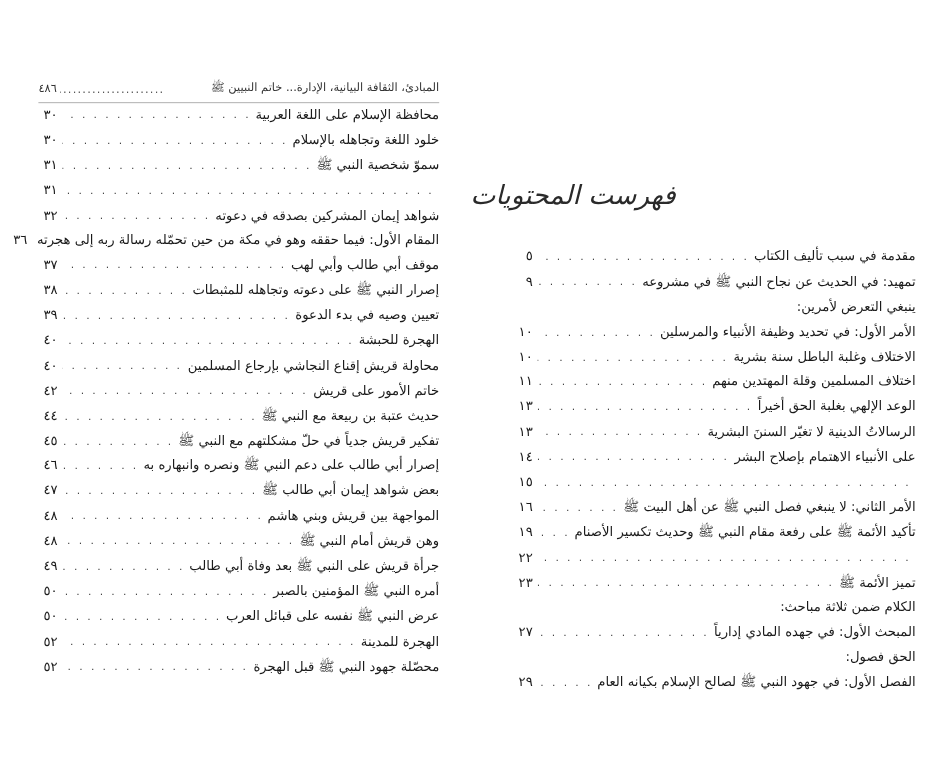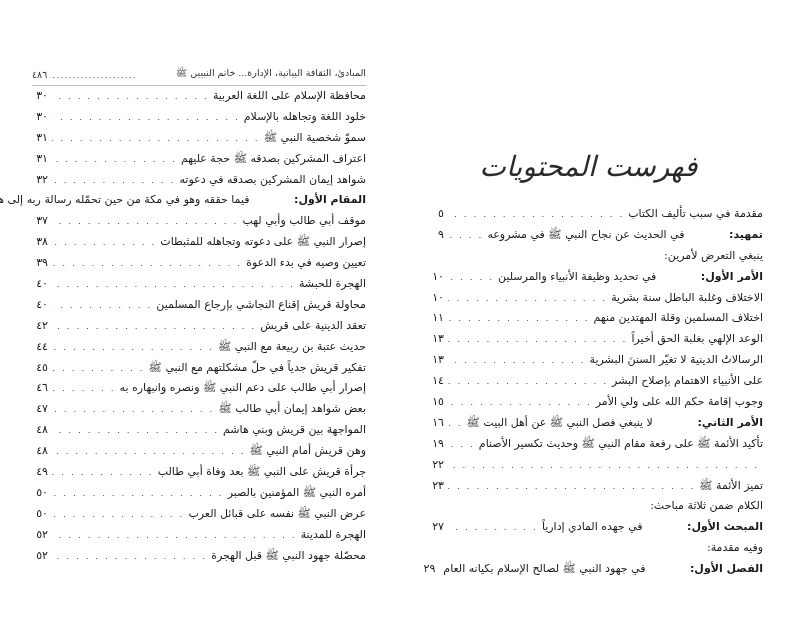--- a/index.html
+++ b/index.html
@@ -102,31 +102,30 @@
     .toc-item .lead::after {
       content: ". . . . . . . . . . . . . . . . . . . . . . . . . . . . . . . . . . . . . . . . . . . . . . . . . . . . . . . . . . . . . . . . . . . .";
     }
     .toc-item .pg {
       flex: 0 0 auto;
       white-space: nowrap;
       min-width: 16px;
       text-align: right;
     }
     .toc-item .t .label-strong {
-      font-weight: bold;
-      margin-left: 41px;
+      font-weight: normal;
     }
     .page-title {
       position: absolute;
       left: 0;
       right: 0;
       top: 150px;
-      text-align: center;
+      text-align: left;
       font-family: "DejaVu Serif", serif;
-      font-size: 28px;
+      font-size: 22px;
       color: #2a2a2a;
       font-style: italic;
       letter-spacing: 1px;
     }
   </style>
 </head>
 <body>
 
 <div class="page page-left">
   <div class="running-header">
@@ -144,21 +143,20 @@
         <span class="t"><span>خلود اللغة وتجاهله بالإسلام</span></span>
         <span class="lead"></span>
         <span class="pg">٣٠</span>
       </li>
       <li class="toc-item">
         <span class="t"><span>سموّ شخصية النبي ﷺ</span></span>
         <span class="lead"></span>
         <span class="pg">٣١</span>
       </li>
       <li class="toc-item">
-        <span class="t"><span>اعتراف المشركين بصدقه ﷺ حجة عليهم</span></span>
         <span class="lead"></span>
         <span class="pg">٣١</span>
       </li>
       <li class="toc-item">
         <span class="t"><span>شواهد إيمان المشركين بصدقه في دعوته</span></span>
         <span class="lead"></span>
         <span class="pg">٣٢</span>
       </li>
       <li class="toc-item">
         <span class="t"><span class="label-strong">المقام الأول:</span><span> فيما حققه وهو في مكة من حين تحمّله رسالة ربه إلى هجرته</span></span>
@@ -184,21 +182,21 @@
         <span class="t"><span>الهجرة للحبشة</span></span>
         <span class="lead"></span>
         <span class="pg">٤٠</span>
       </li>
       <li class="toc-item">
         <span class="t"><span>محاولة قريش إقناع النجاشي بإرجاع المسلمين</span></span>
         <span class="lead"></span>
         <span class="pg">٤٠</span>
       </li>
       <li class="toc-item">
-        <span class="t"><span>تعقد الدينية على قريش</span></span>
+        <span class="t"><span>خاتم الأمور على قريش</span></span>
         <span class="lead"></span>
         <span class="pg">٤٢</span>
       </li>
       <li class="toc-item">
         <span class="t"><span>حديث عتبة بن ربيعة مع النبي ﷺ</span></span>
         <span class="lead"></span>
         <span class="pg">٤٤</span>
       </li>
       <li class="toc-item">
         <span class="t"><span>تفكير قريش جدياً في حلّ مشكلتهم مع النبي ﷺ</span></span>
@@ -295,21 +293,20 @@
         <span class="t"><span>الرسالاتُ الدينية لا تغيّر السننَ البشرية</span></span>
         <span class="lead"></span>
         <span class="pg">١٣</span>
       </li>
       <li class="toc-item">
         <span class="t"><span>على الأنبياء الاهتمام بإصلاح البشر</span></span>
         <span class="lead"></span>
         <span class="pg">١٤</span>
       </li>
       <li class="toc-item">
-        <span class="t"><span>وجوب إقامة حكم الله على ولي الأمر</span></span>
         <span class="lead"></span>
         <span class="pg">١٥</span>
       </li>
       <li class="toc-item">
         <span class="t"><span class="label-strong">الأمر الثاني:</span><span> لا ينبغي فصل النبي ﷺ عن أهل البيت ﷺ</span></span>
         <span class="lead"></span>
         <span class="pg">١٦</span>
       </li>
       <li class="toc-item">
         <span class="t"><span>تأكيد الأئمة ﷺ على رفعة مقام النبي ﷺ وحديث تكسير الأصنام</span></span>
@@ -327,21 +324,21 @@
       </li>
       <li class="toc-item nolead">
         <span class="t"><span>الكلام ضمن ثلاثة مباحث:</span></span>
       </li>
       <li class="toc-item">
         <span class="t"><span class="label-strong">المبحث الأول:</span><span> في جهده المادي إدارياً</span></span>
         <span class="lead"></span>
         <span class="pg">٢٧</span>
       </li>
       <li class="toc-item nolead">
-        <span class="t"><span>وفيه مقدمة:</span></span>
+        <span class="t"><span>الحق فصول:</span></span>
       </li>
       <li class="toc-item">
         <span class="t"><span class="label-strong">الفصل الأول:</span><span> في جهود النبي ﷺ لصالح الإسلام بكيانه العام</span></span>
         <span class="lead"></span>
         <span class="pg">٢٩</span>
       </li>
     </ul>
 </div>
 
 </body></html>

